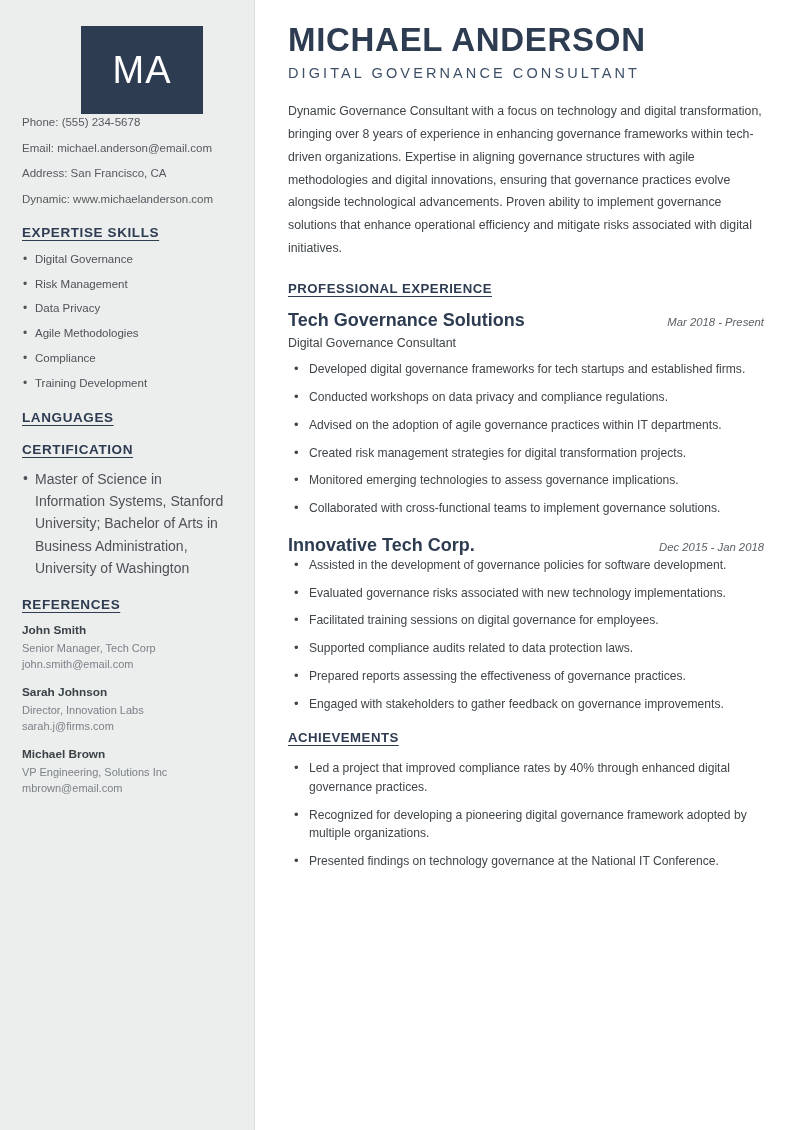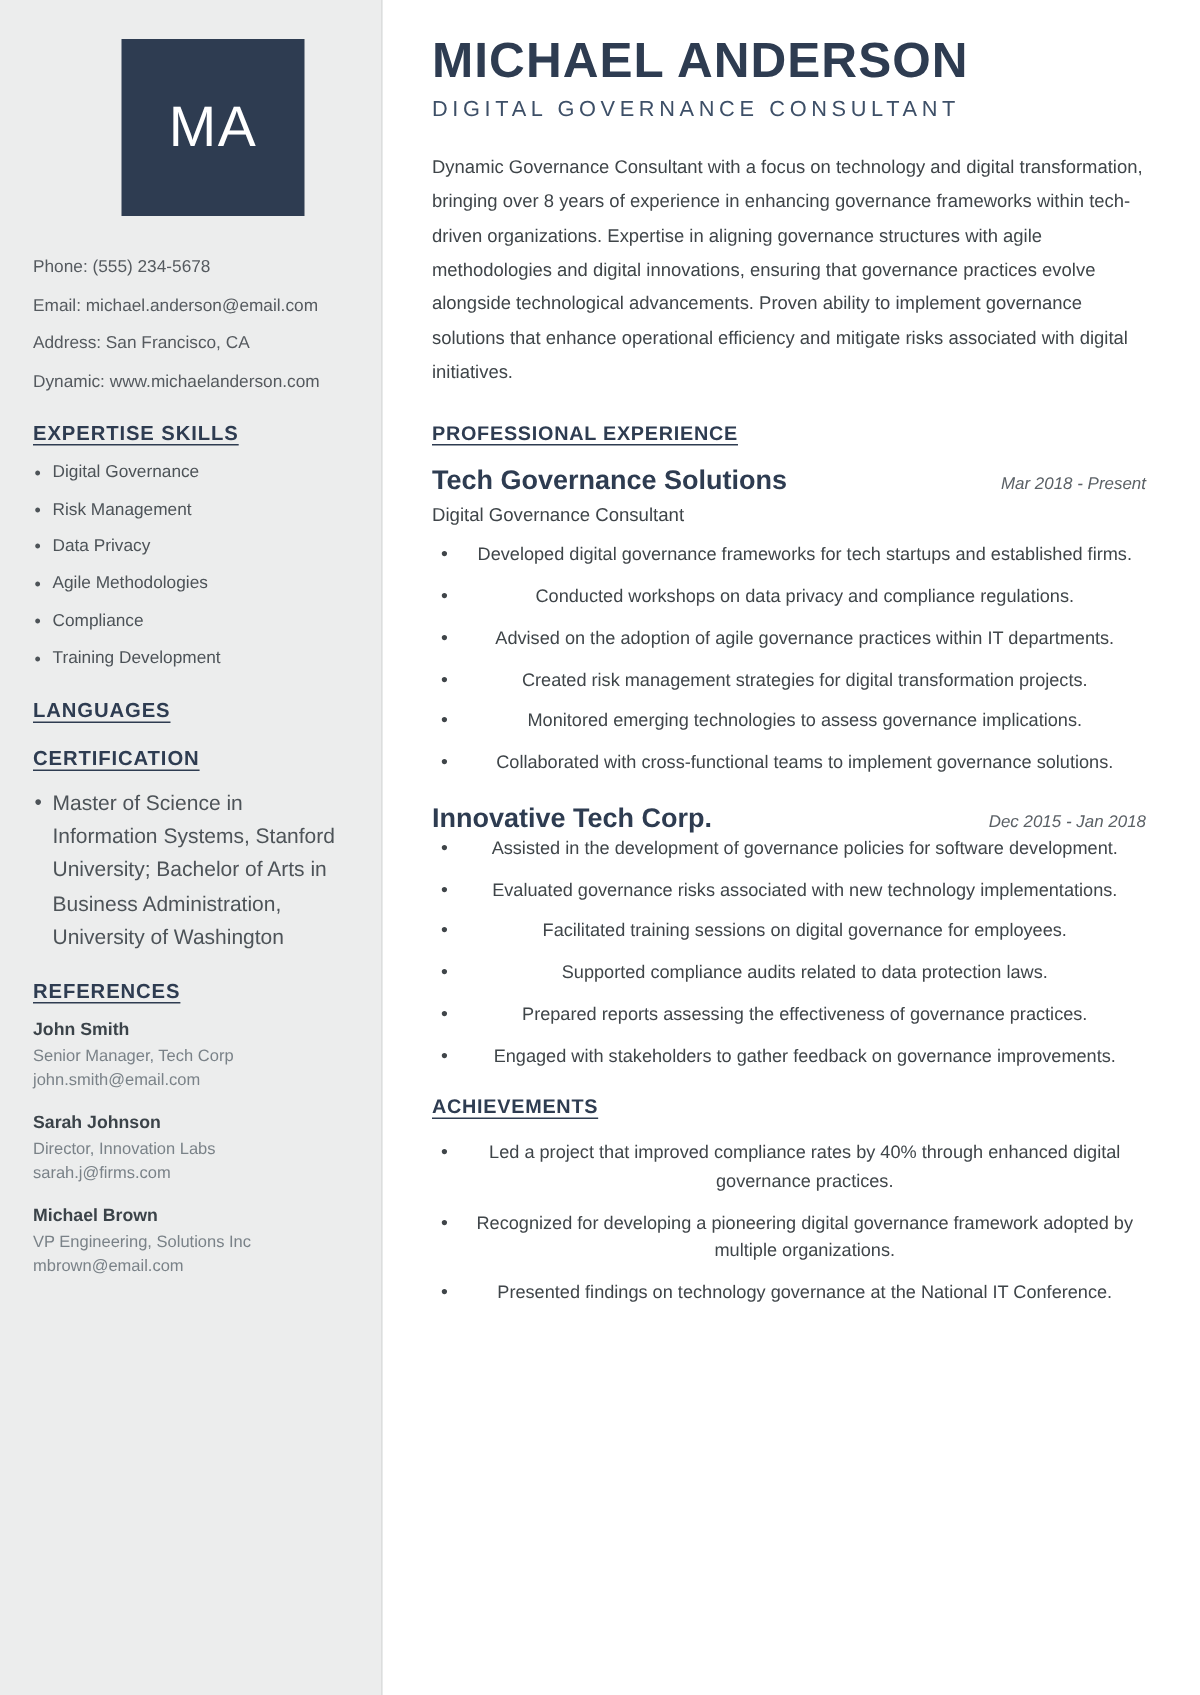--- a/index.html
+++ b/index.html
@@ -27,33 +27,32 @@
     border-right: 1px solid #dcdddd;
     flex: 0 0 255px;
   }
   .monogram-wrap {
     padding-top: 26px;
     display: flex;
     justify-content: center;
   }
   .monogram {
     width: 122px;
-    height: 118px;
+    height: 88px;
     background: #2e3c51;
     color: #ffffff;
     display: flex;
     align-items: center;
     justify-content: center;
     font-size: 38px;
     letter-spacing: 1px;
     font-weight: 400;
     margin-left: 32px;
   }
   .contact {
-    margin-top: 26px;
   }
   .contact div {
     font-size: 11.5px;
     color: #555a5f;
     line-height: 1.45;
     margin-bottom: 9px;
     word-break: break-word;
   }
   .side-section { margin-top: 17px; }
   .side-heading {
@@ -169,21 +168,20 @@
     margin-bottom: 10px;
   }
   .bullets { margin: 0; padding: 0; list-style: none; }
   .bullets li {
     font-size: 12.1px;
     color: #3f4549;
     line-height: 1.55;
     margin-bottom: 9px;
     padding-left: 21px;
     position: relative;
-    text-align: center;
   }
   .bullets li::before {
     content: "•";
     position: absolute;
     left: 6px;
     top: -1px;
     font-size: 13px;
     color: #3f4549;
   }
   .section-gap { }

